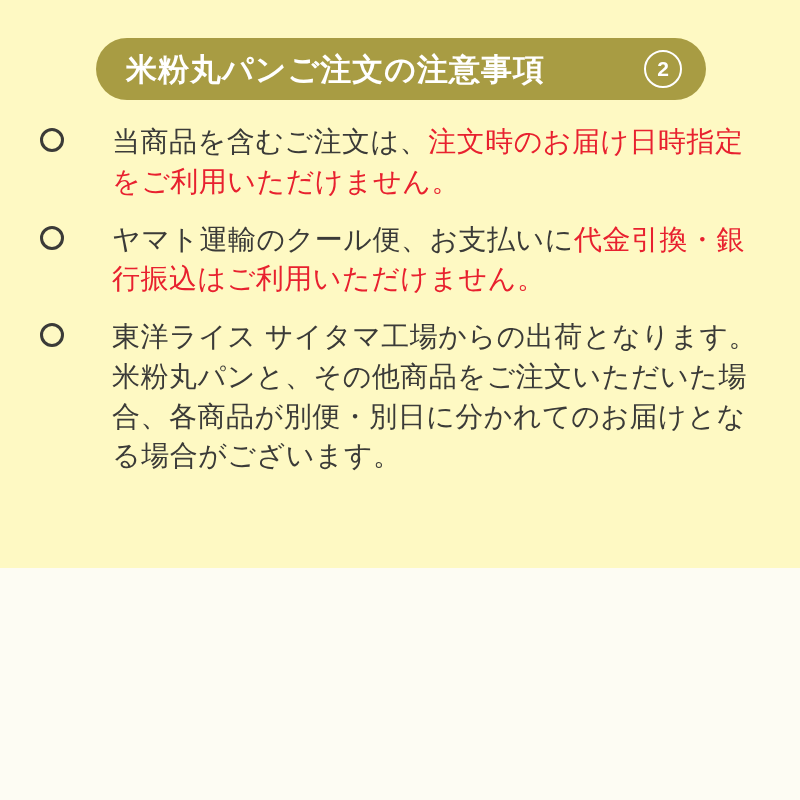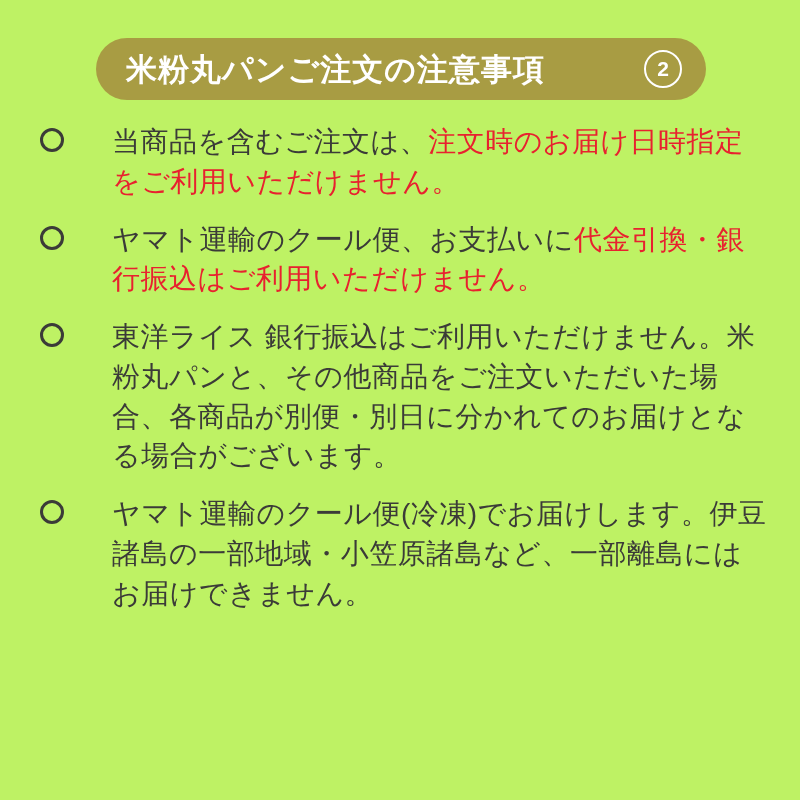--- a/index.html
+++ b/index.html
@@ -9,23 +9,23 @@
   body {
     width: 800px;
     height: 800px;
     background: #fdfcf3;
     font-family: "Liberation Sans", sans-serif;
     overflow: hidden;
   }
   .page {
     position: relative;
     width: 800px;
-    height: 800px;
+    height: 568px;
     box-sizing: border-box;
-    background: #bef264;
+    background: #fef9c3;
   }
 
   
   .header-banner {
     position: absolute;
     left: 96px;
     top: 38px;
     width: 610px;
     height: 62px;
     background: #a89c43;
@@ -107,21 +107,17 @@
       <div class="notice-item">
         <span class="bullet"></span>
         <div class="notice-text"><span>当商品を含むご注文は、</span><span class="hl">注文時のお届け日時指定をご利用いただけません。</span></div>
       </div>
       <div class="notice-item">
         <span class="bullet"></span>
         <div class="notice-text"><span>ヤマト運輸のクール便、お支払いに</span><span class="hl">代金引換・銀行振込はご利用いただけません。</span></div>
       </div>
       <div class="notice-item">
         <span class="bullet"></span>
-        <div class="notice-text"><span>東洋ライス 銀行振込はご利用いただけません。米粉丸パンと、その他商品をご注文いただいた場合、各商品が別便・別日に分かれてのお届けとなる場合がございます。</span></div>
-      </div>
-      <div class="notice-item">
-        <span class="bullet"></span>
-        <div class="notice-text"><span>ヤマト運輸のクール便(冷凍)でお届けします。伊豆諸島の一部地域・小笠原諸島など、一部離島にはお届けできません。</span></div>
+        <div class="notice-text"><span>東洋ライス サイタマ工場からの出荷となります。米粉丸パンと、その他商品をご注文いただいた場合、各商品が別便・別日に分かれてのお届けとなる場合がございます。</span></div>
       </div>
     </div>
 
 </div>
 
 </body></html>

